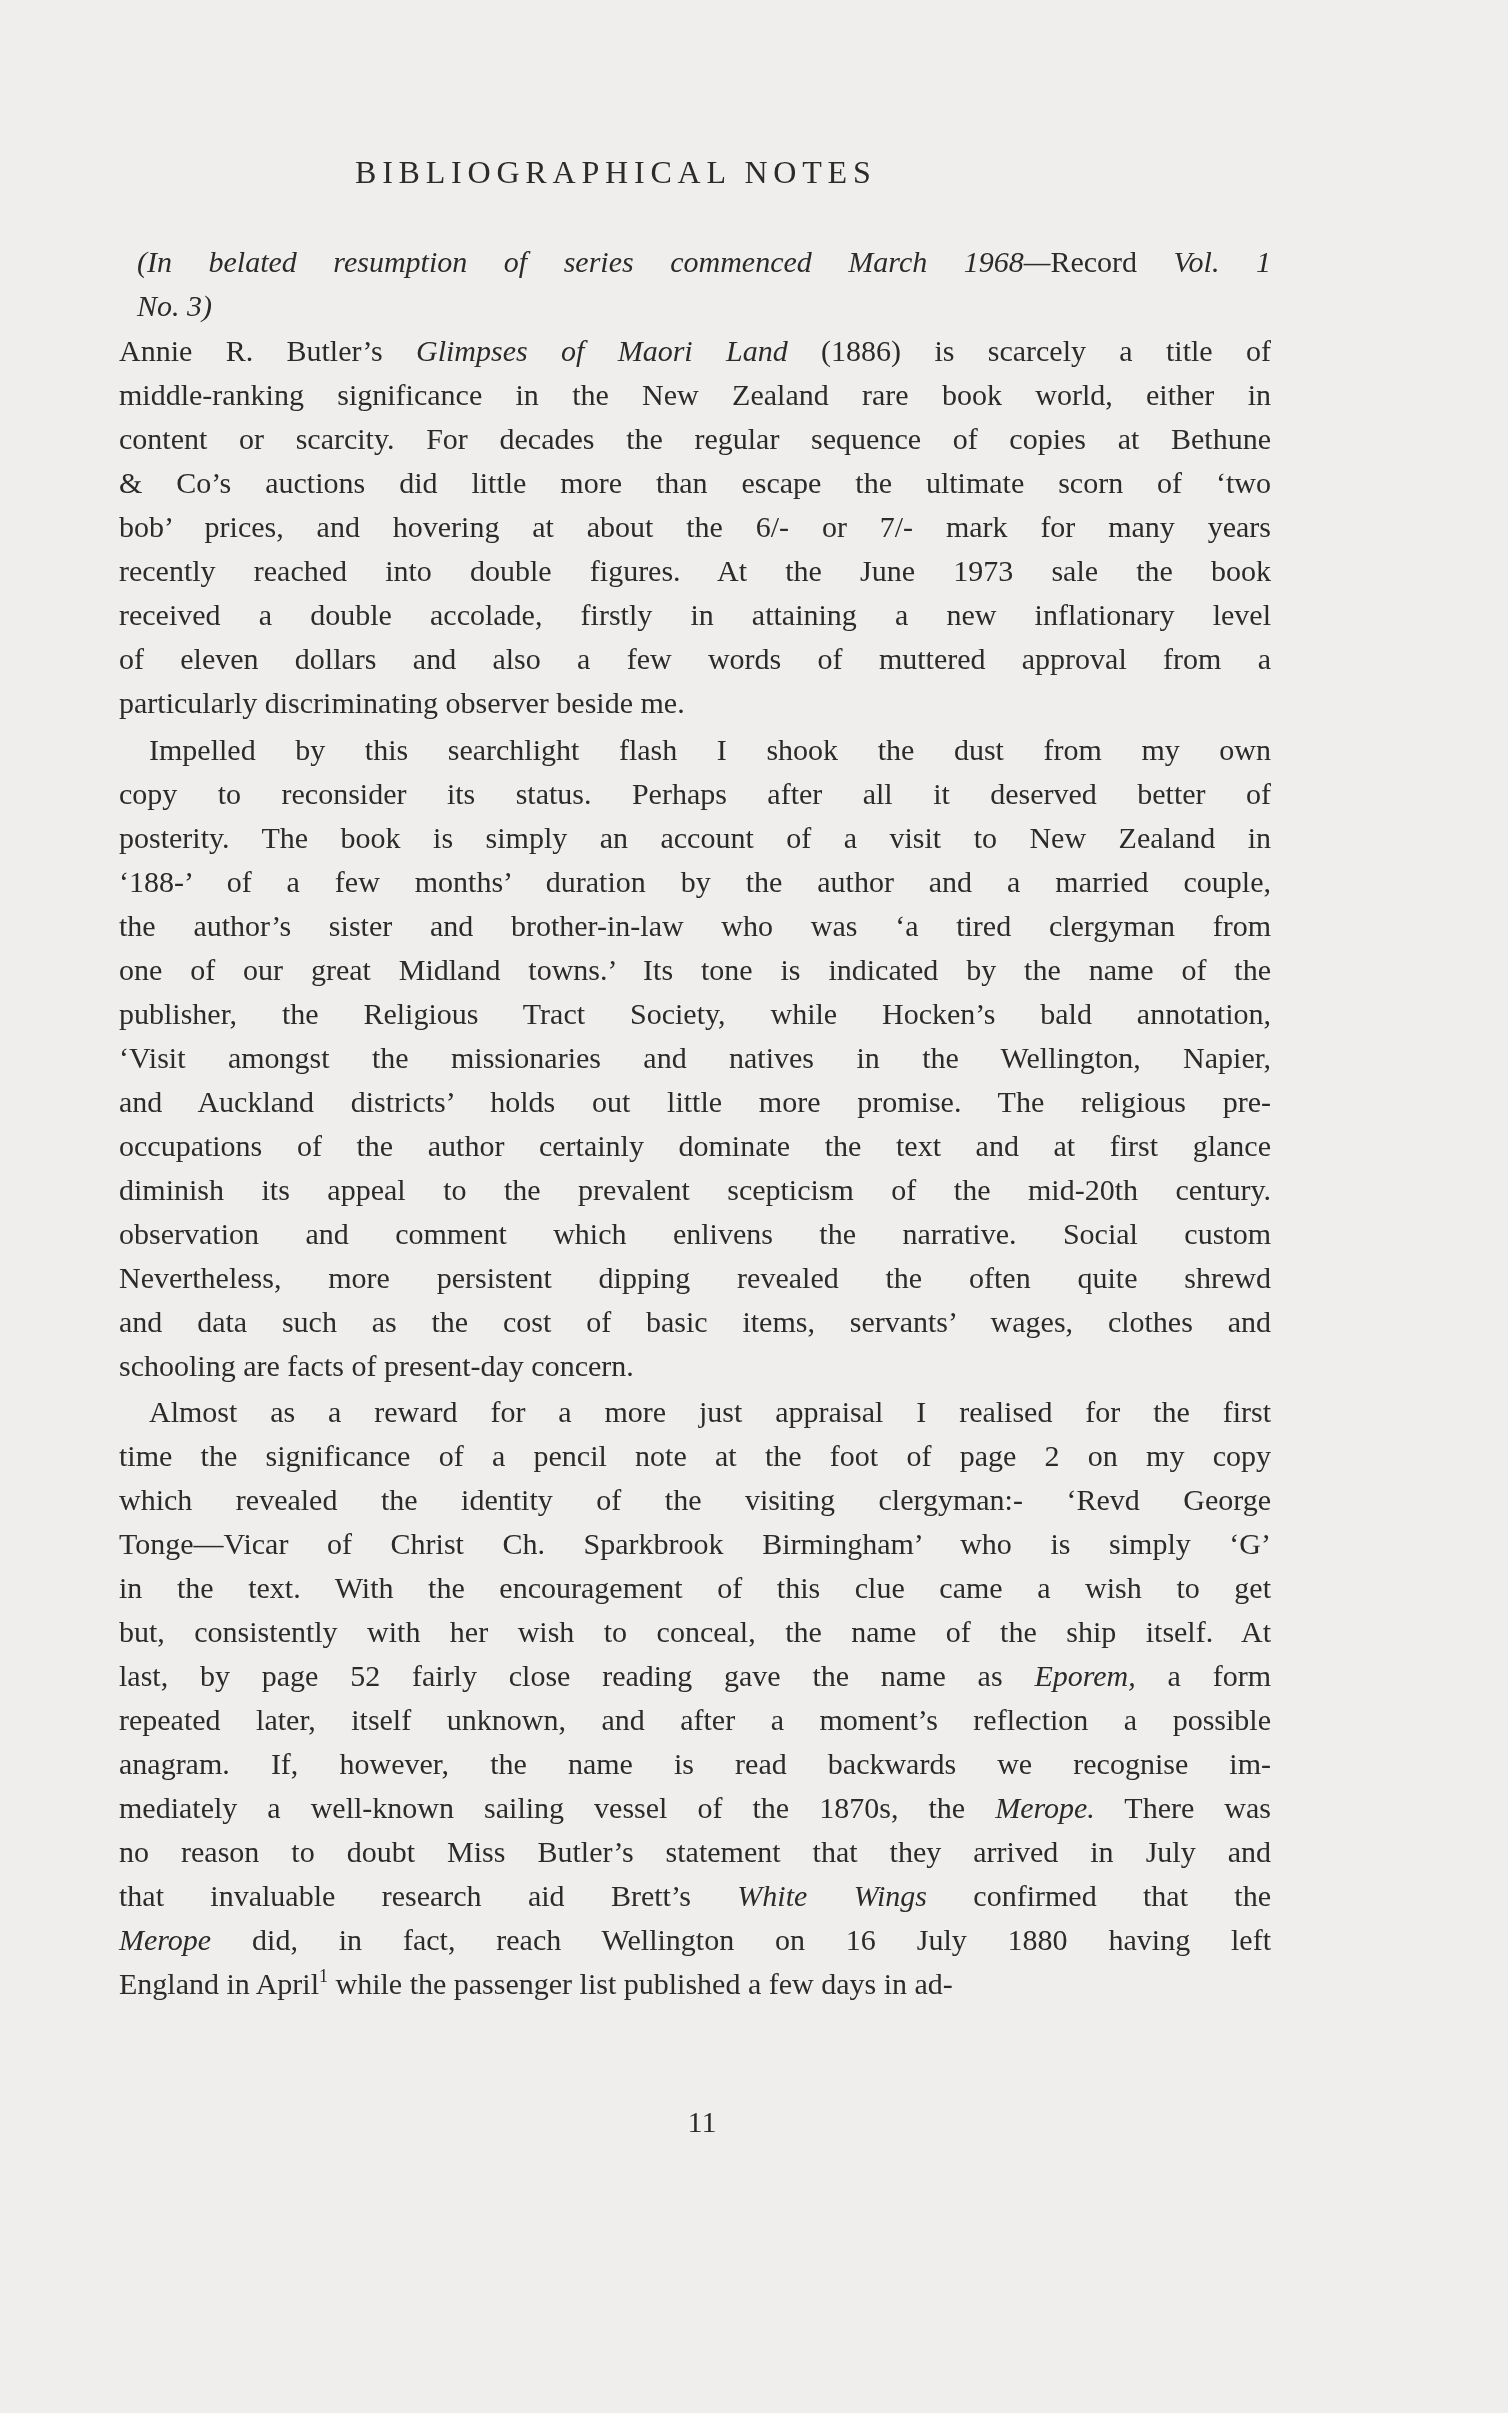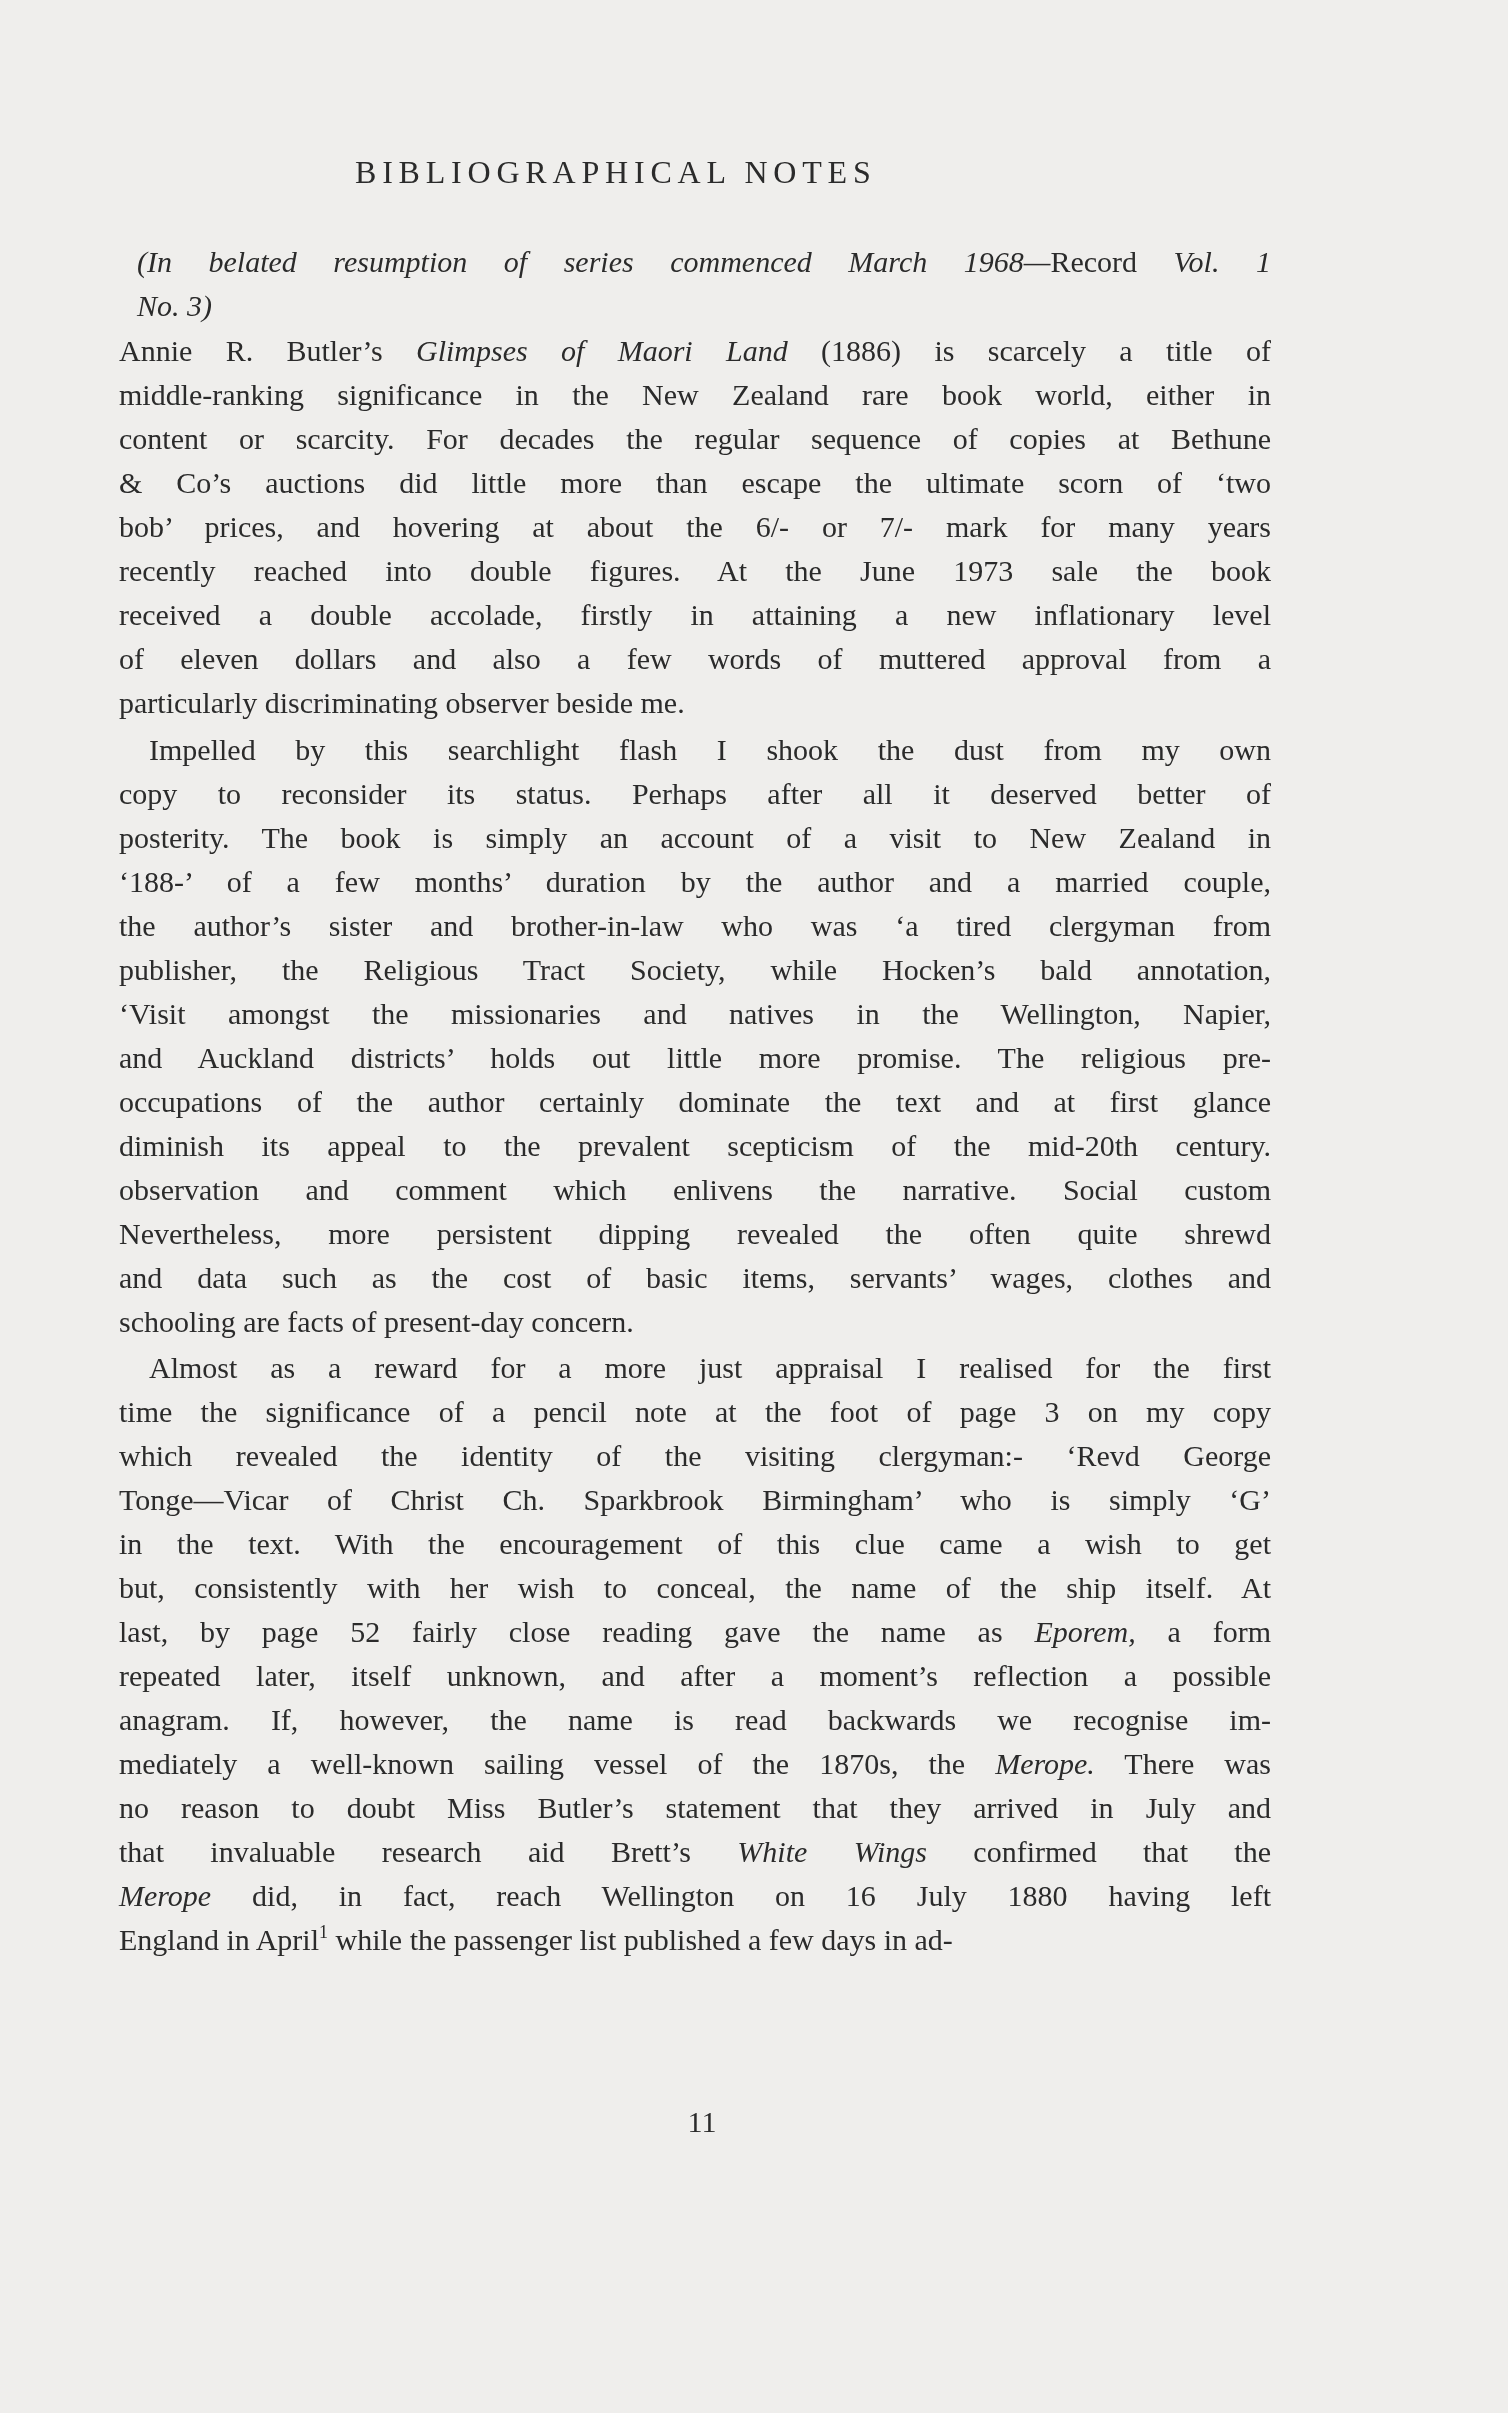--- a/index.html
+++ b/index.html
@@ -97,34 +97,35 @@
         <span class="line">of eleven dollars and also a few words of muttered approval from a</span>
         <span class="line last">particularly discriminating observer beside me.</span>
       </div>
       <div class="para-gap"></div>
       <div>
         <span class="line indent">Impelled by this searchlight flash I shook the dust from my own</span>
         <span class="line">copy to reconsider its status. Perhaps after all it deserved better of</span>
         <span class="line">posterity. The book is simply an account of a visit to New Zealand in</span>
         <span class="line">‘188-’ of a few months’ duration by the author and a married couple,</span>
         <span class="line">the author’s sister and brother-in-law who was ‘a tired clergyman from</span>
+        <span class="line">one of our great Midland towns.’ Its tone is indicated by the name of the</span>
         <span class="line">publisher, the Religious Tract Society, while Hocken’s bald annotation,</span>
         <span class="line">‘Visit amongst the missionaries and natives in the Wellington, Napier,</span>
         <span class="line">and Auckland districts’ holds out little more promise. The religious pre-</span>
         <span class="line">occupations of the author certainly dominate the text and at first glance</span>
         <span class="line">diminish its appeal to the prevalent scepticism of the mid-20th century.</span>
         <span class="line">observation and comment which enlivens the narrative. Social custom</span>
         <span class="line">Nevertheless, more persistent dipping revealed the often quite shrewd</span>
         <span class="line">and data such as the cost of basic items, servants’ wages, clothes and</span>
         <span class="line last">schooling are facts of present-day concern.</span>
       </div>
       <div class="para-gap"></div>
       <div>
         <span class="line indent">Almost as a reward for a more just appraisal I realised for the first</span>
-        <span class="line">time the significance of a pencil note at the foot of page 3 on my copy</span>
+        <span class="line">time the significance of a pencil note at the foot of page 2 on my copy</span>
         <span class="line">which revealed the identity of the visiting clergyman:- ‘Revd George</span>
         <span class="line">Tonge—Vicar of Christ Ch. Sparkbrook Birmingham’ who is simply ‘G’</span>
         <span class="line">in the text. With the encouragement of this clue came a wish to get</span>
         <span class="line">but, consistently with her wish to conceal, the name of the ship itself. At</span>
         <span class="line">last, by page 52 fairly close reading gave the name as <em>Eporem,</em> a form</span>
         <span class="line">repeated later, itself unknown, and after a moment’s reflection a possible</span>
         <span class="line">anagram. If, however, the name is read backwards we recognise im-</span>
         <span class="line">mediately a well-known sailing vessel of the 1870s, the <em>Merope.</em> There was</span>
         <span class="line">no reason to doubt Miss Butler’s statement that they arrived in July and</span>
         <span class="line">that invaluable research aid Brett’s <em>White Wings</em> confirmed that the</span>

